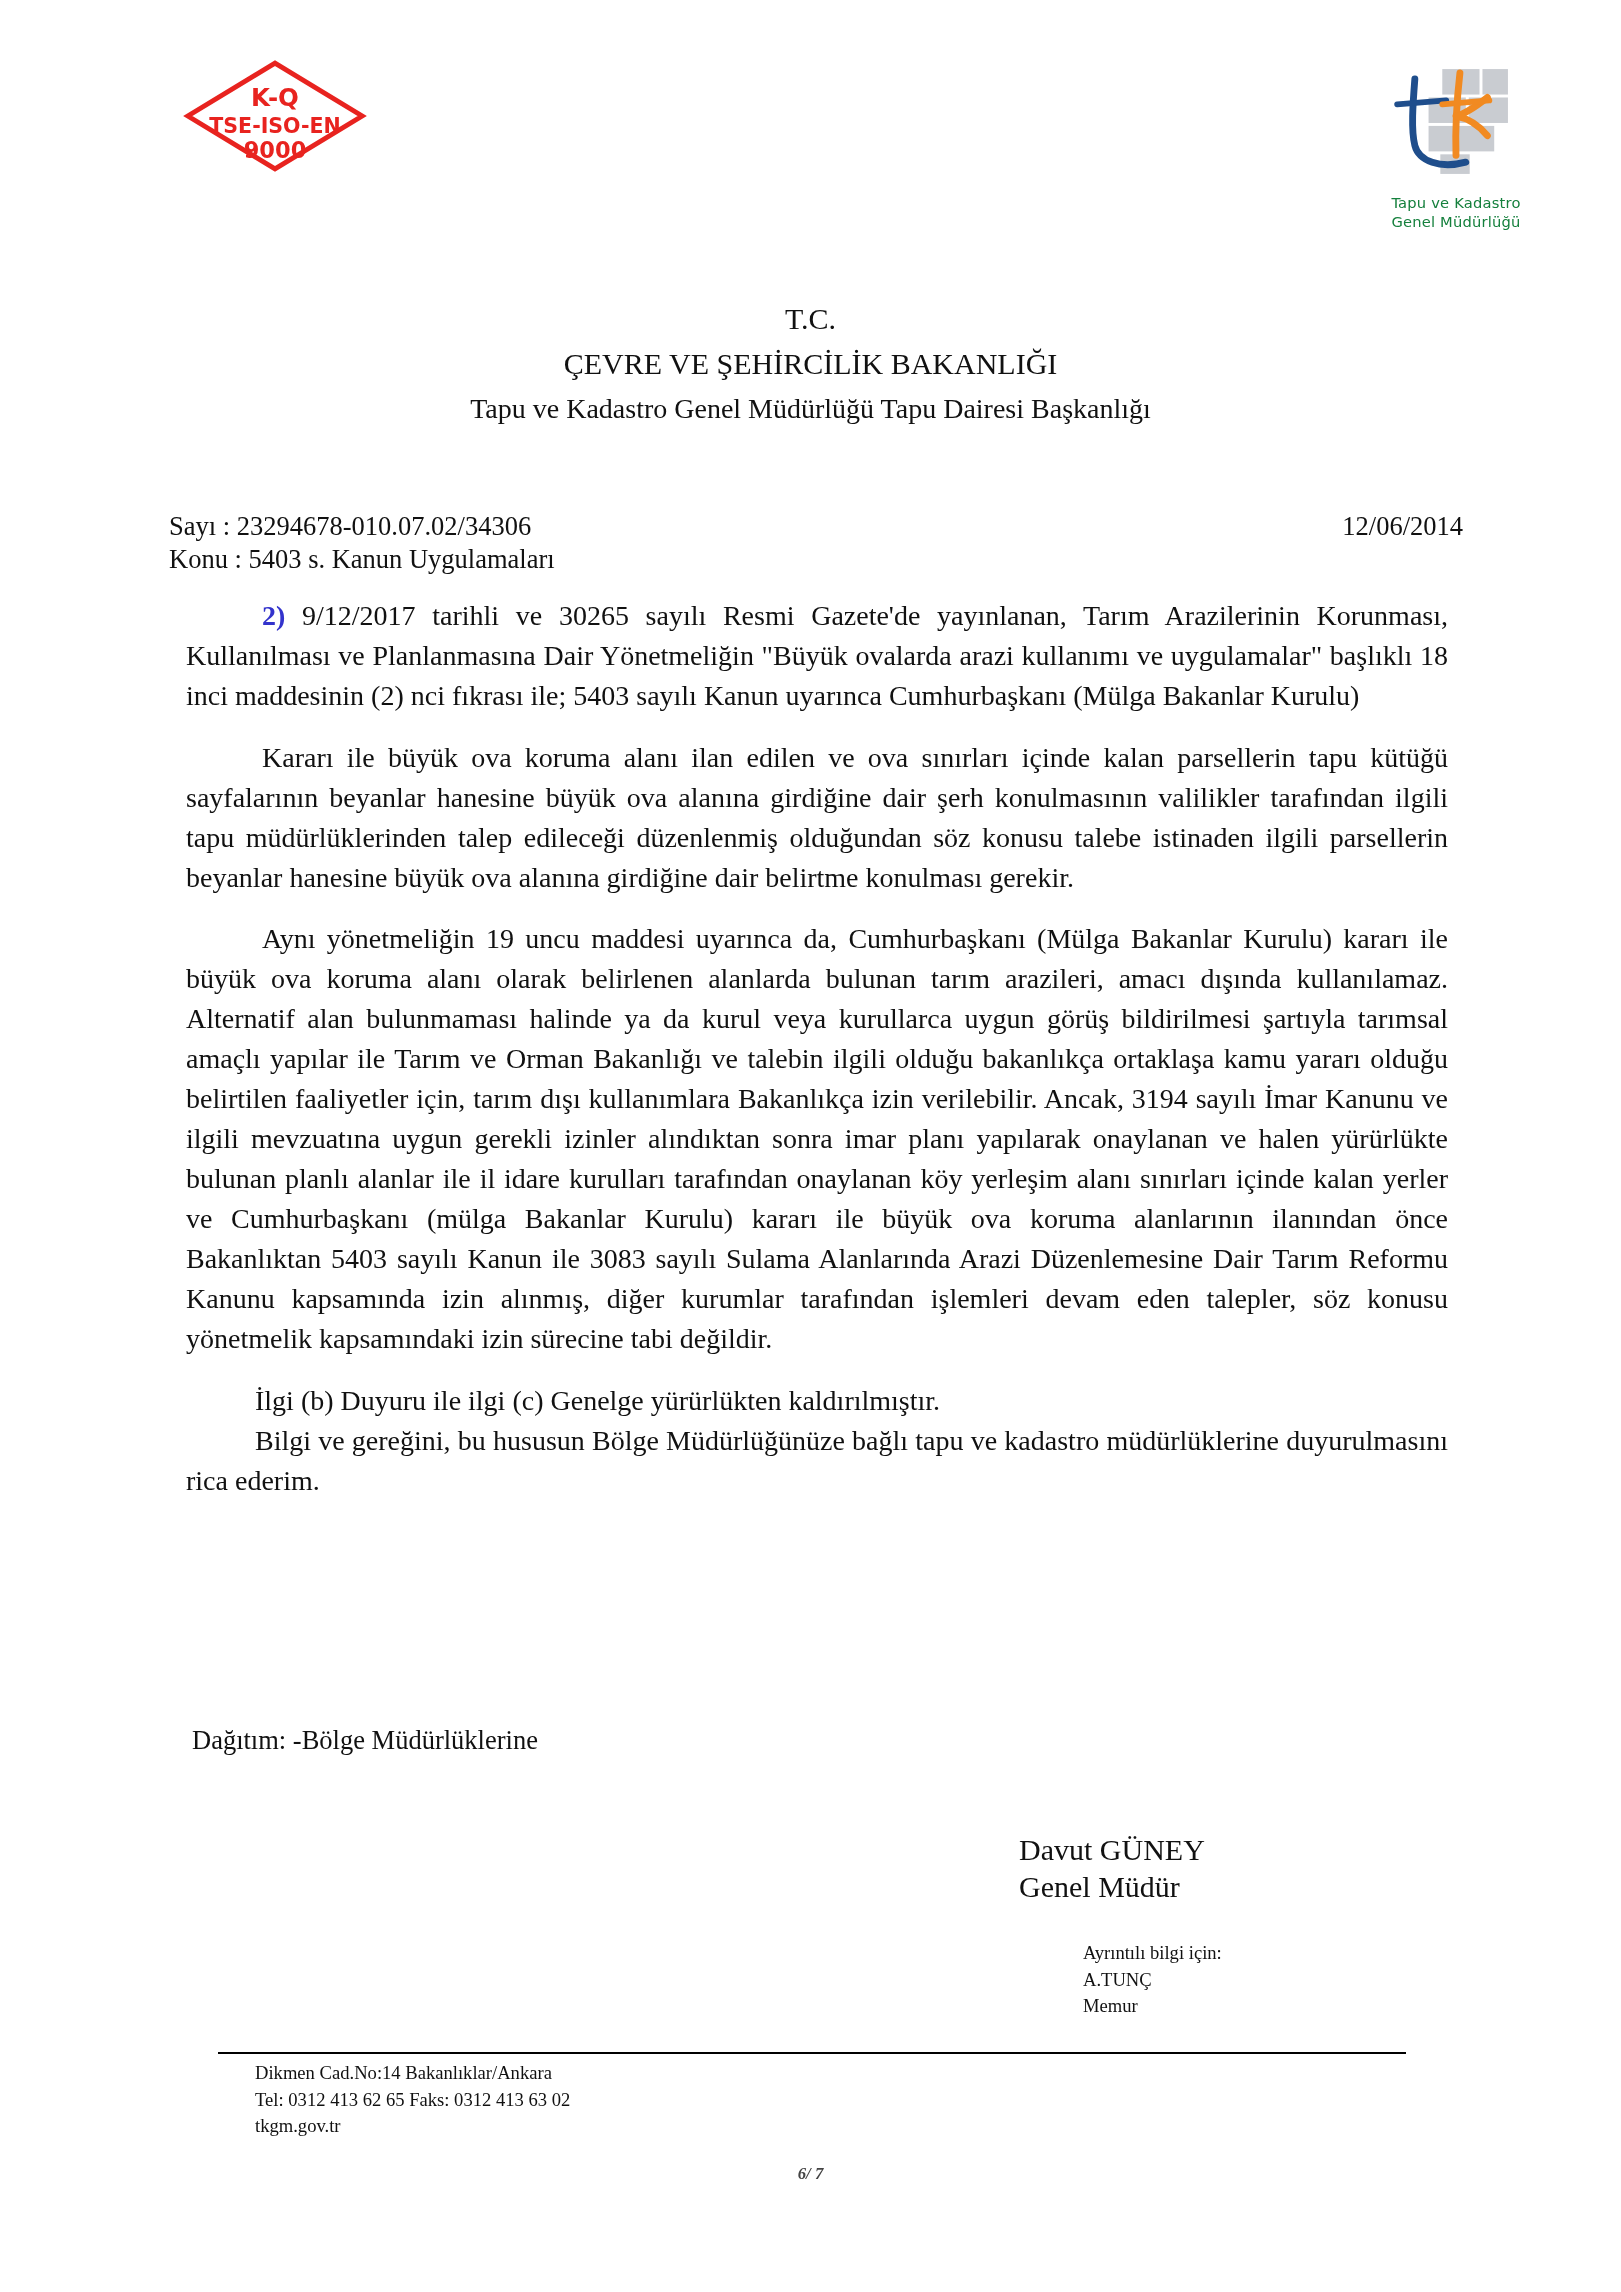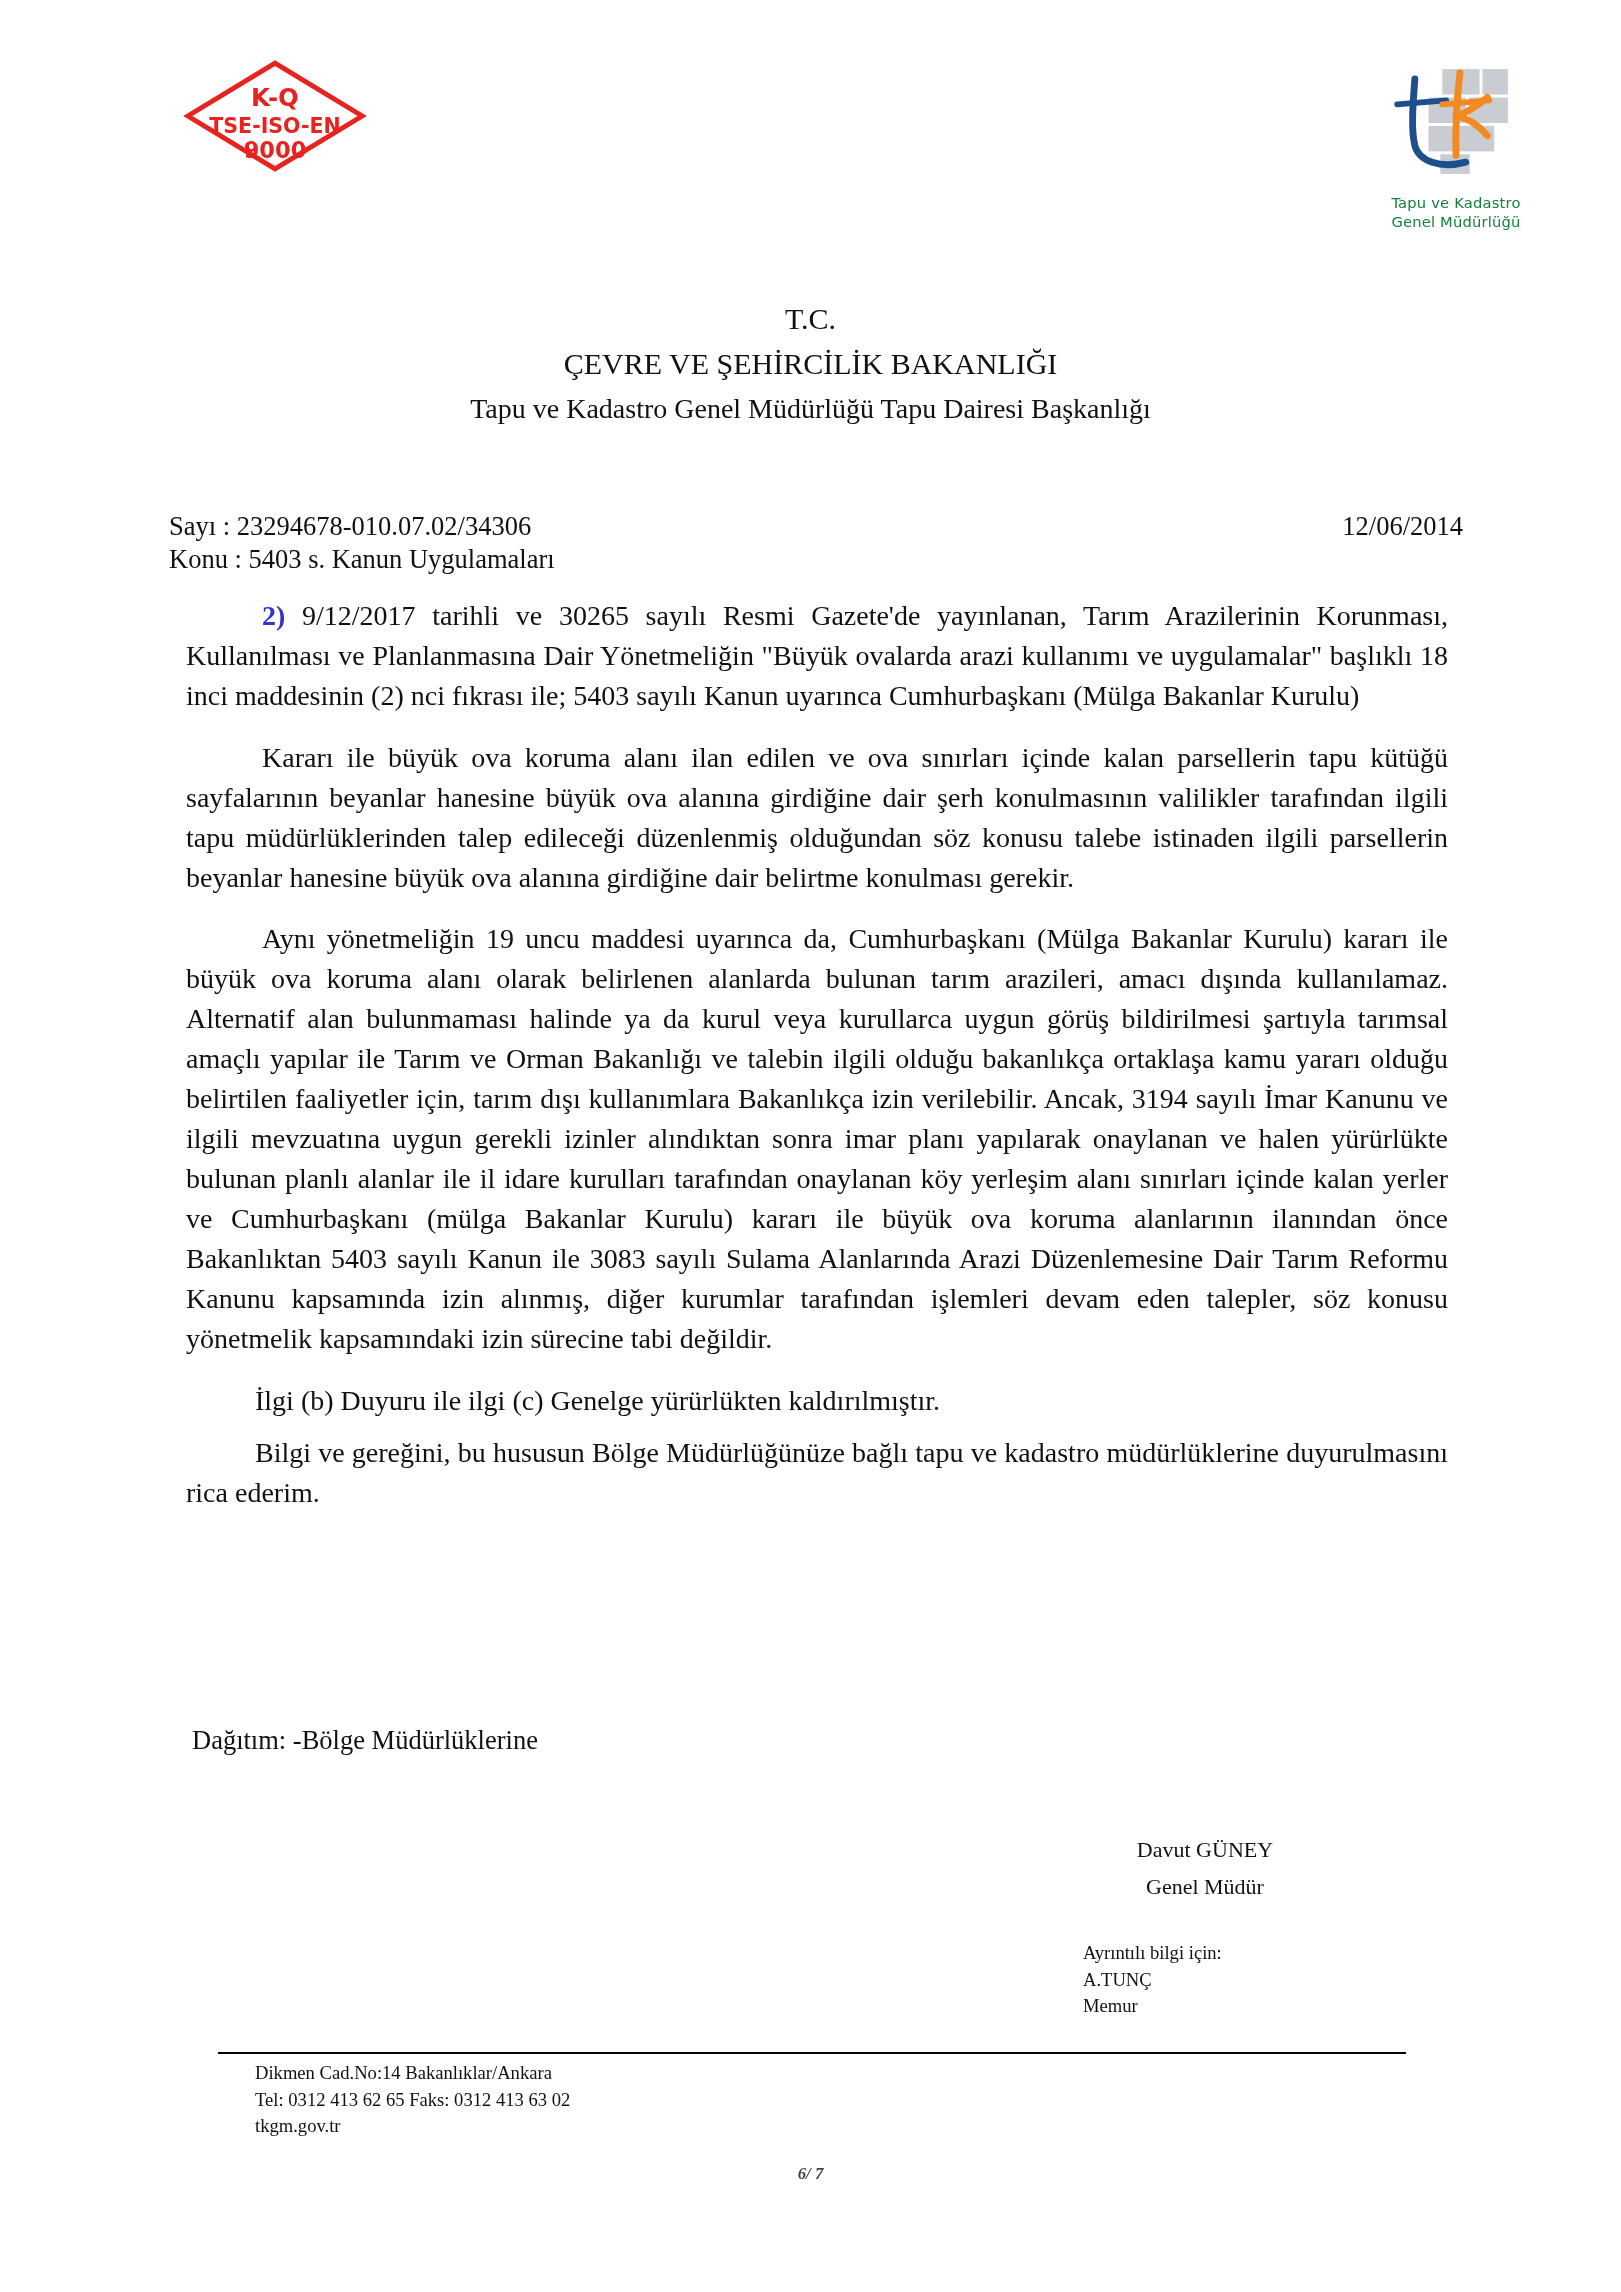--- a/index.html
+++ b/index.html
@@ -86,42 +86,42 @@
     width: 1262px;
     font-size: 28px;
     line-height: 40px;
     text-align: justify;
     text-justify: inter-word;
   }
   .body-wrap p {
     margin: 0 0 21.6px 0;
     text-indent: 76px;
   }
-  .body-wrap p.tight { margin-bottom: 12px; }
+  .body-wrap p.tight { margin-bottom: 0; }
   .body-wrap p.small-indent { text-indent: 69px; }
   .marker {
     font-weight: bold;
   }
 
   
   .dagitim {
     position: absolute;
     left: 192px;
     top: 1725px;
     font-size: 26.5px;
   }
 
   
   .signature {
     position: absolute;
     left: 1019px;
     top: 1831px;
     width: 372px;
-    text-align: center;
-    font-size: 22px;
+    text-align: left;
+    font-size: 30px;
     line-height: 37px;
   }
 
   
   .footer-rule {
     position: absolute;
     left: 218px;
     top: 2052px;
     width: 1188px;
     height: 2px;

